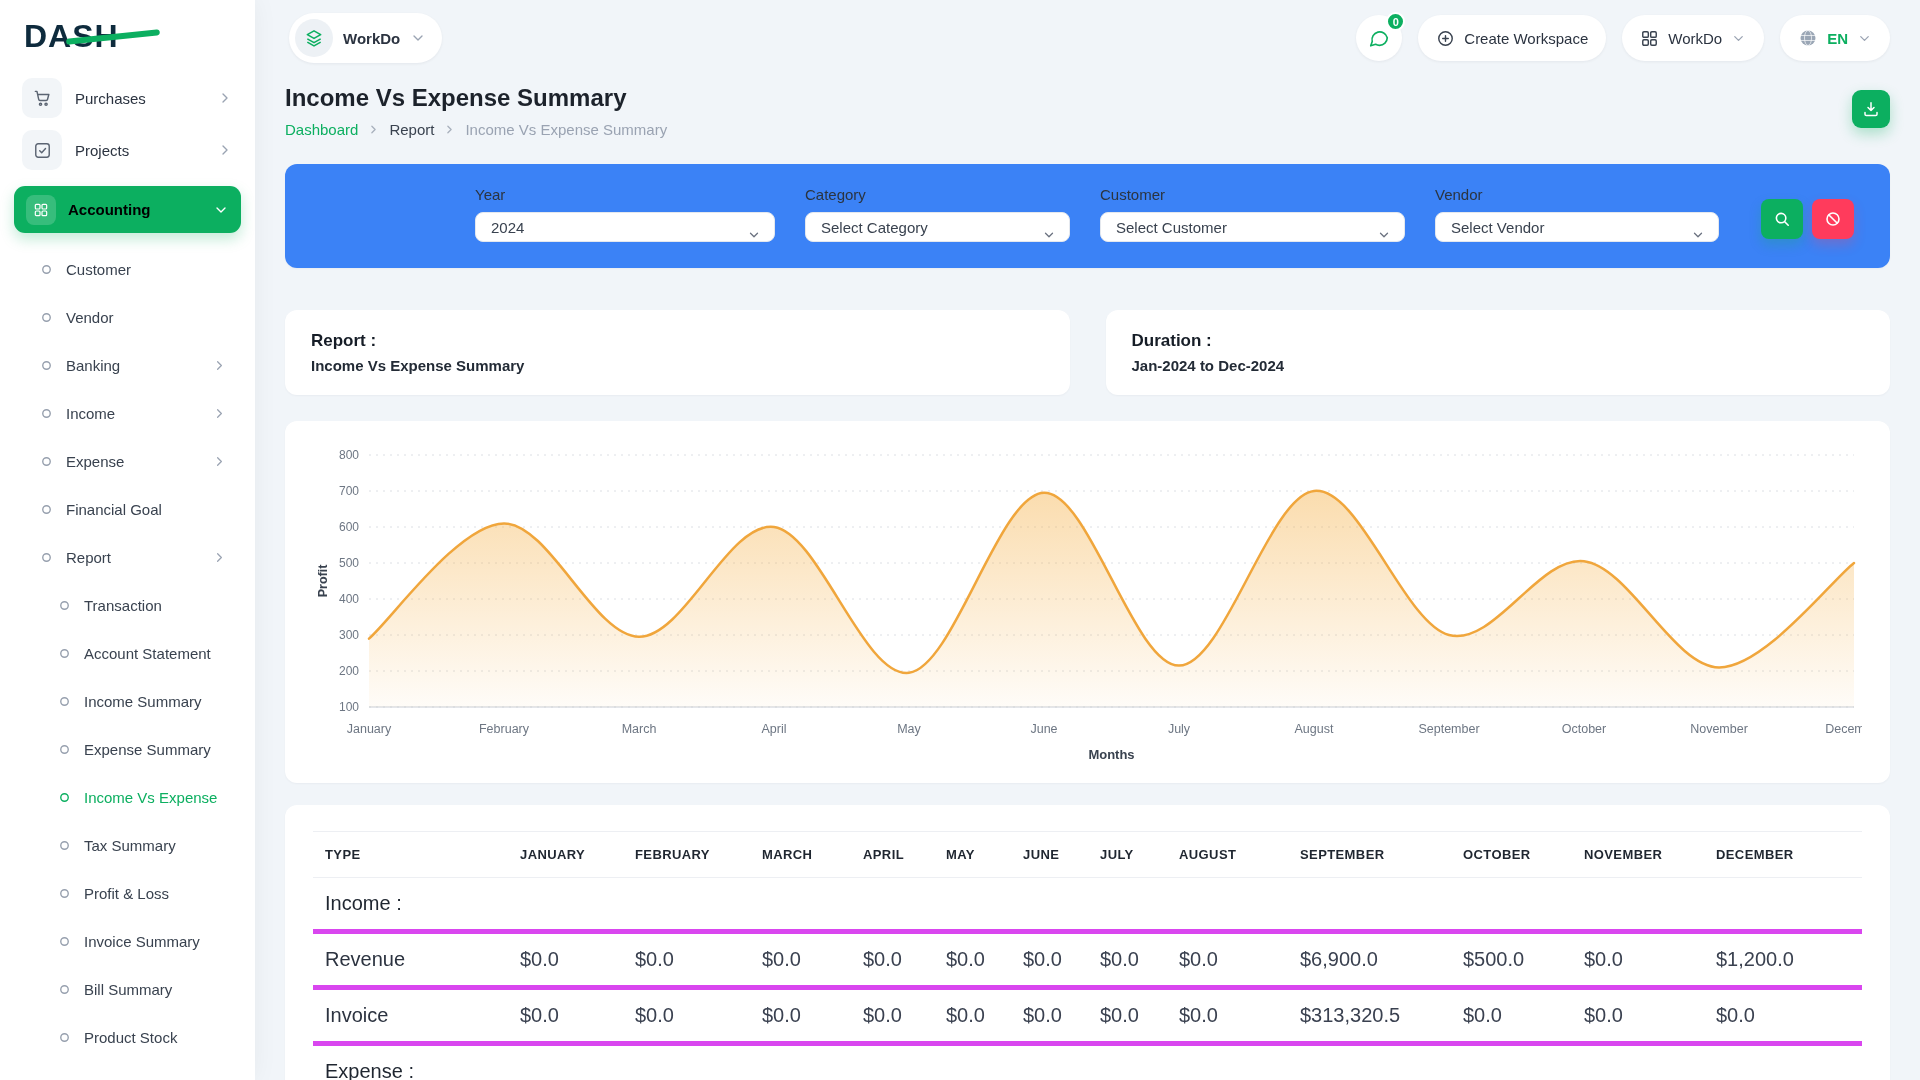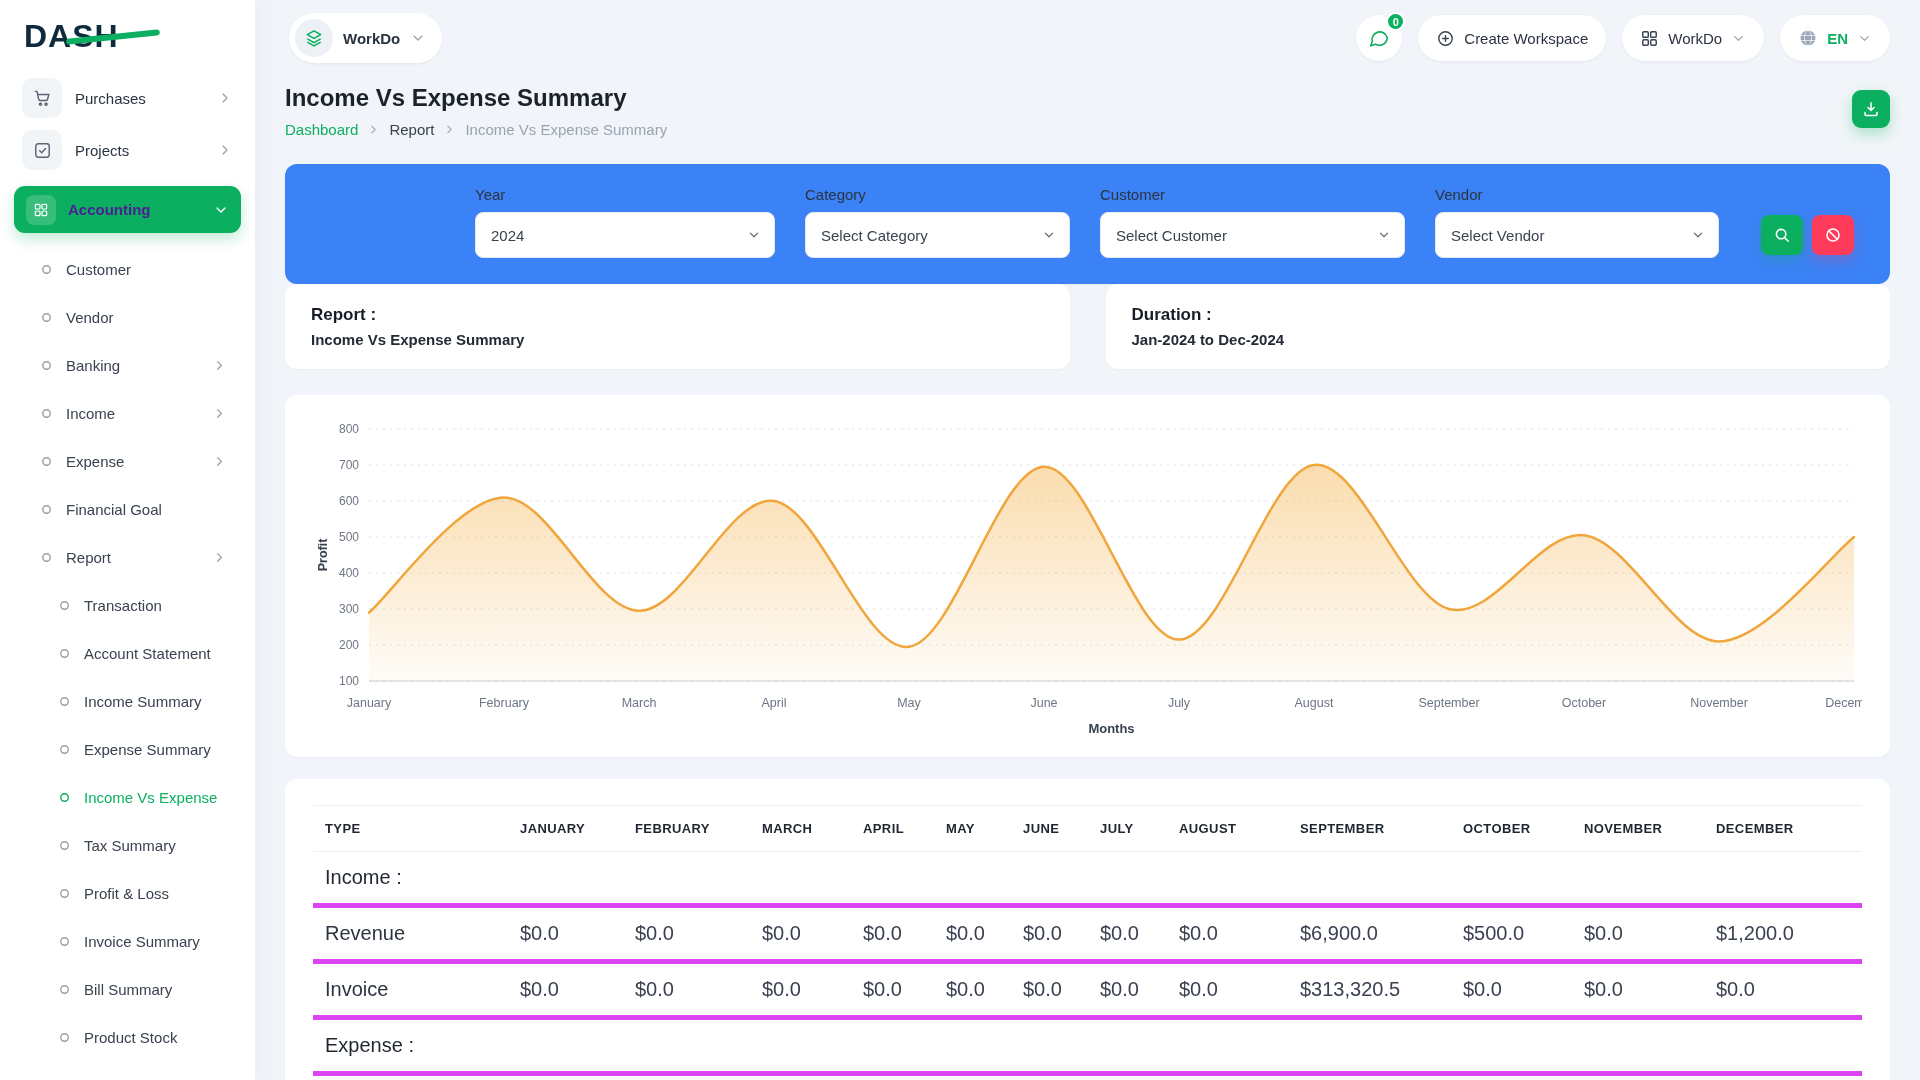--- a/index.html
+++ b/index.html
@@ -12,21 +12,21 @@
   .logo-text { font-size:32px; font-weight:800; letter-spacing:1px; color:#0e2b3d; }
   .logo-dash { position:absolute; left:52px; top:34px; width:94px; height:6px; background:#0CAF60; border-radius:3px; transform:rotate(-6deg); }
   .top-item { height:52px; display:flex; align-items:center; gap:13px; padding:0 8px; border-radius:10px; cursor:pointer; }
   .icon-box { width:40px; height:40px; border-radius:10px; background:#f2f5f8; display:flex; align-items:center; justify-content:center; color:#5b6472; flex:none; }
   .icon-box svg { width:19px; height:19px; }
   .top-label { font-size:15px; font-weight:500; color:#2b3340; flex:1; }
   .chev { width:16px; height:16px; color:#9aa3b2; flex:none; }
   .active-pill { margin-top:10px; height:47px; background:#0CAF60; border-radius:11px; display:flex; align-items:center; gap:12px; padding:0 12px; color:#fff; cursor:pointer; box-shadow:0 6px 14px rgba(12,175,96,.25); }
   .active-pill .icon-box { width:30px; height:30px; border-radius:8px; background:rgba(255,255,255,.18); color:#fff; }
   .active-pill .icon-box svg { width:16px; height:16px; }
-  .active-pill .top-label { color:#4c1d95; font-weight:600; }
+  .active-pill .top-label { color:#000000; font-weight:600; }
   .active-pill .chev { color:#fff; }
   .submenu { margin-top:12px; }
   .sub-item { height:48px; display:flex; align-items:center; gap:13px; padding:0 14px 0 26px; cursor:pointer; color:#39424f; }
   .sub-item .ring { width:13px; height:13px; color:#97a0ae; flex:none; }
   .sub-label { font-size:15px; flex:1; color:inherit; }
   .sub-item .chev { width:15px; height:15px; }
   .sub-item.deep { padding-left:44px;justify-content:space-between; }
   .sub-item.active { color:#0CAF60; }
   .sub-item.active .ring { color:#0CAF60; }
 
@@ -54,30 +54,30 @@
   .bc-mid { color:#39424f; text-decoration:none; cursor:pointer; }
   .bc-current { color:#9aa3b2; }
   .bc-chev { width:13px; height:13px; color:#a8b0bc; }
   .dl-btn { width:38px; height:38px; border:none; border-radius:9px; background:#0CAF60; color:#fff; display:flex; align-items:center; justify-content:center; cursor:pointer; margin-top:6px; box-shadow:0 6px 14px rgba(12,175,96,.3); }
   .dl-btn svg { width:18px; height:18px; }
 
   .filter-card { margin-top:26px; background:#3b82f6; border-radius:12px; padding:22px 28px 26px 190px; display:flex; align-items:flex-end; gap:30px; box-shadow:0 1px 2px rgba(15,23,42,.04); }
   .f-group { display:flex; flex-direction:column; gap:9px; }
   .f-label { font-size:15px; font-weight:500; color:#2b3440; }
   .select-wrap { position:relative; }
-  .select-wrap select { appearance:none; -webkit-appearance:none; width:100%; height:46px; border:1px solid #e4e8ee; border-radius:8px; background:#fff; padding:0 38px 0 15px; font-size:15px; color:#39424f; font-family:inherit; cursor:pointer; }
+  .select-wrap select { appearance:none; -webkit-appearance:none; width:100%; height:30px; border:1px solid #e4e8ee; border-radius:8px; background:#fff; padding:0 38px 0 15px; font-size:15px; color:#39424f; font-family:inherit; cursor:pointer; }
   .sel-chev { position:absolute; right:14px; top:16px; width:14px; height:14px; color:#6b7280; pointer-events:none; }
   .w-year{width:300px}.w-category{width:265px}.w-customer{width:305px}.w-vendor{width:284px}
   .f-actions { display:flex; gap:9px; margin-left:12px; padding-bottom:3px; }
   .sq-btn { width:42px; height:40px; border:none; border-radius:8px; display:flex; align-items:center; justify-content:center; color:#fff; cursor:pointer; }
   .btn-search { background:#0CAF60; box-shadow:0 6px 12px rgba(12,175,96,.25); }
   .btn-reset { background:#FF3B5C; box-shadow:0 6px 12px rgba(255,59,92,.25); }
   .sq-btn svg { width:18px; height:18px; }
 
-  .cards-row { display:flex; gap:36px;justify-content:center; }
+  .cards-row { margin-top:42px; display:flex; gap:36px;justify-content:center; }
   .info-card { flex:1; background:#fff; border-radius:12px; padding:21px 26px; box-shadow:0 1px 2px rgba(15,23,42,.04); }
   .info-title { font-size:17px; font-weight:700; color:#161d27; }
   .info-value { margin-top:6px; font-size:15px; font-weight:700; color:#232b36; }
 
   .chart-card { margin-top:26px; background:#fff; border-radius:12px; padding:22px 28px 18px; box-shadow:0 1px 2px rgba(15,23,42,.04); }
   #chart { display:block; width:100%; height:322px; }
 
   .table-card { margin-top:22px; background:#fff; border-radius:12px 12px 0 0; padding:26px 28px; box-shadow:0 1px 2px rgba(15,23,42,.04); }
   table { width:100%; border-collapse:collapse; }
   thead th { font-size:13px; font-weight:700; color:#1f2630; text-transform:uppercase; letter-spacing:.4px; text-align:left; padding:15px 12px; border-top:1px solid #edeff3; border-bottom:1px solid #edeff3; white-space:nowrap; }

